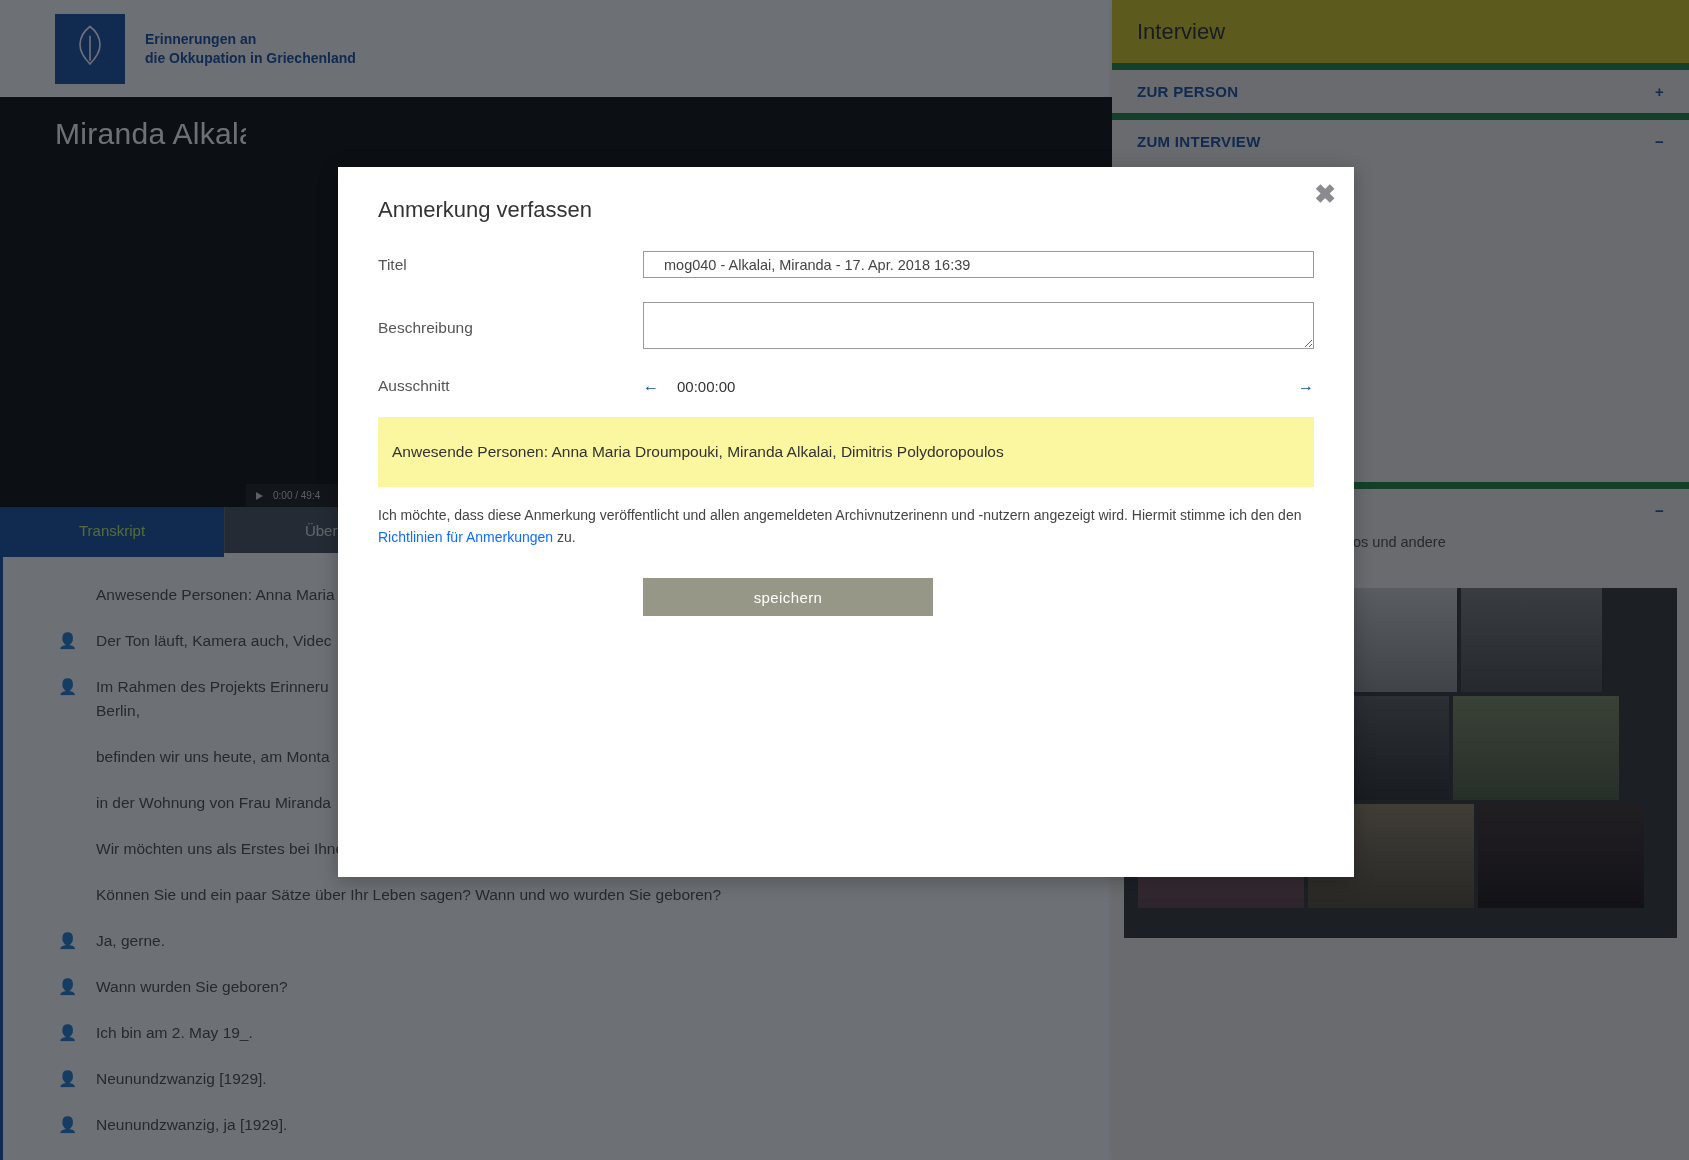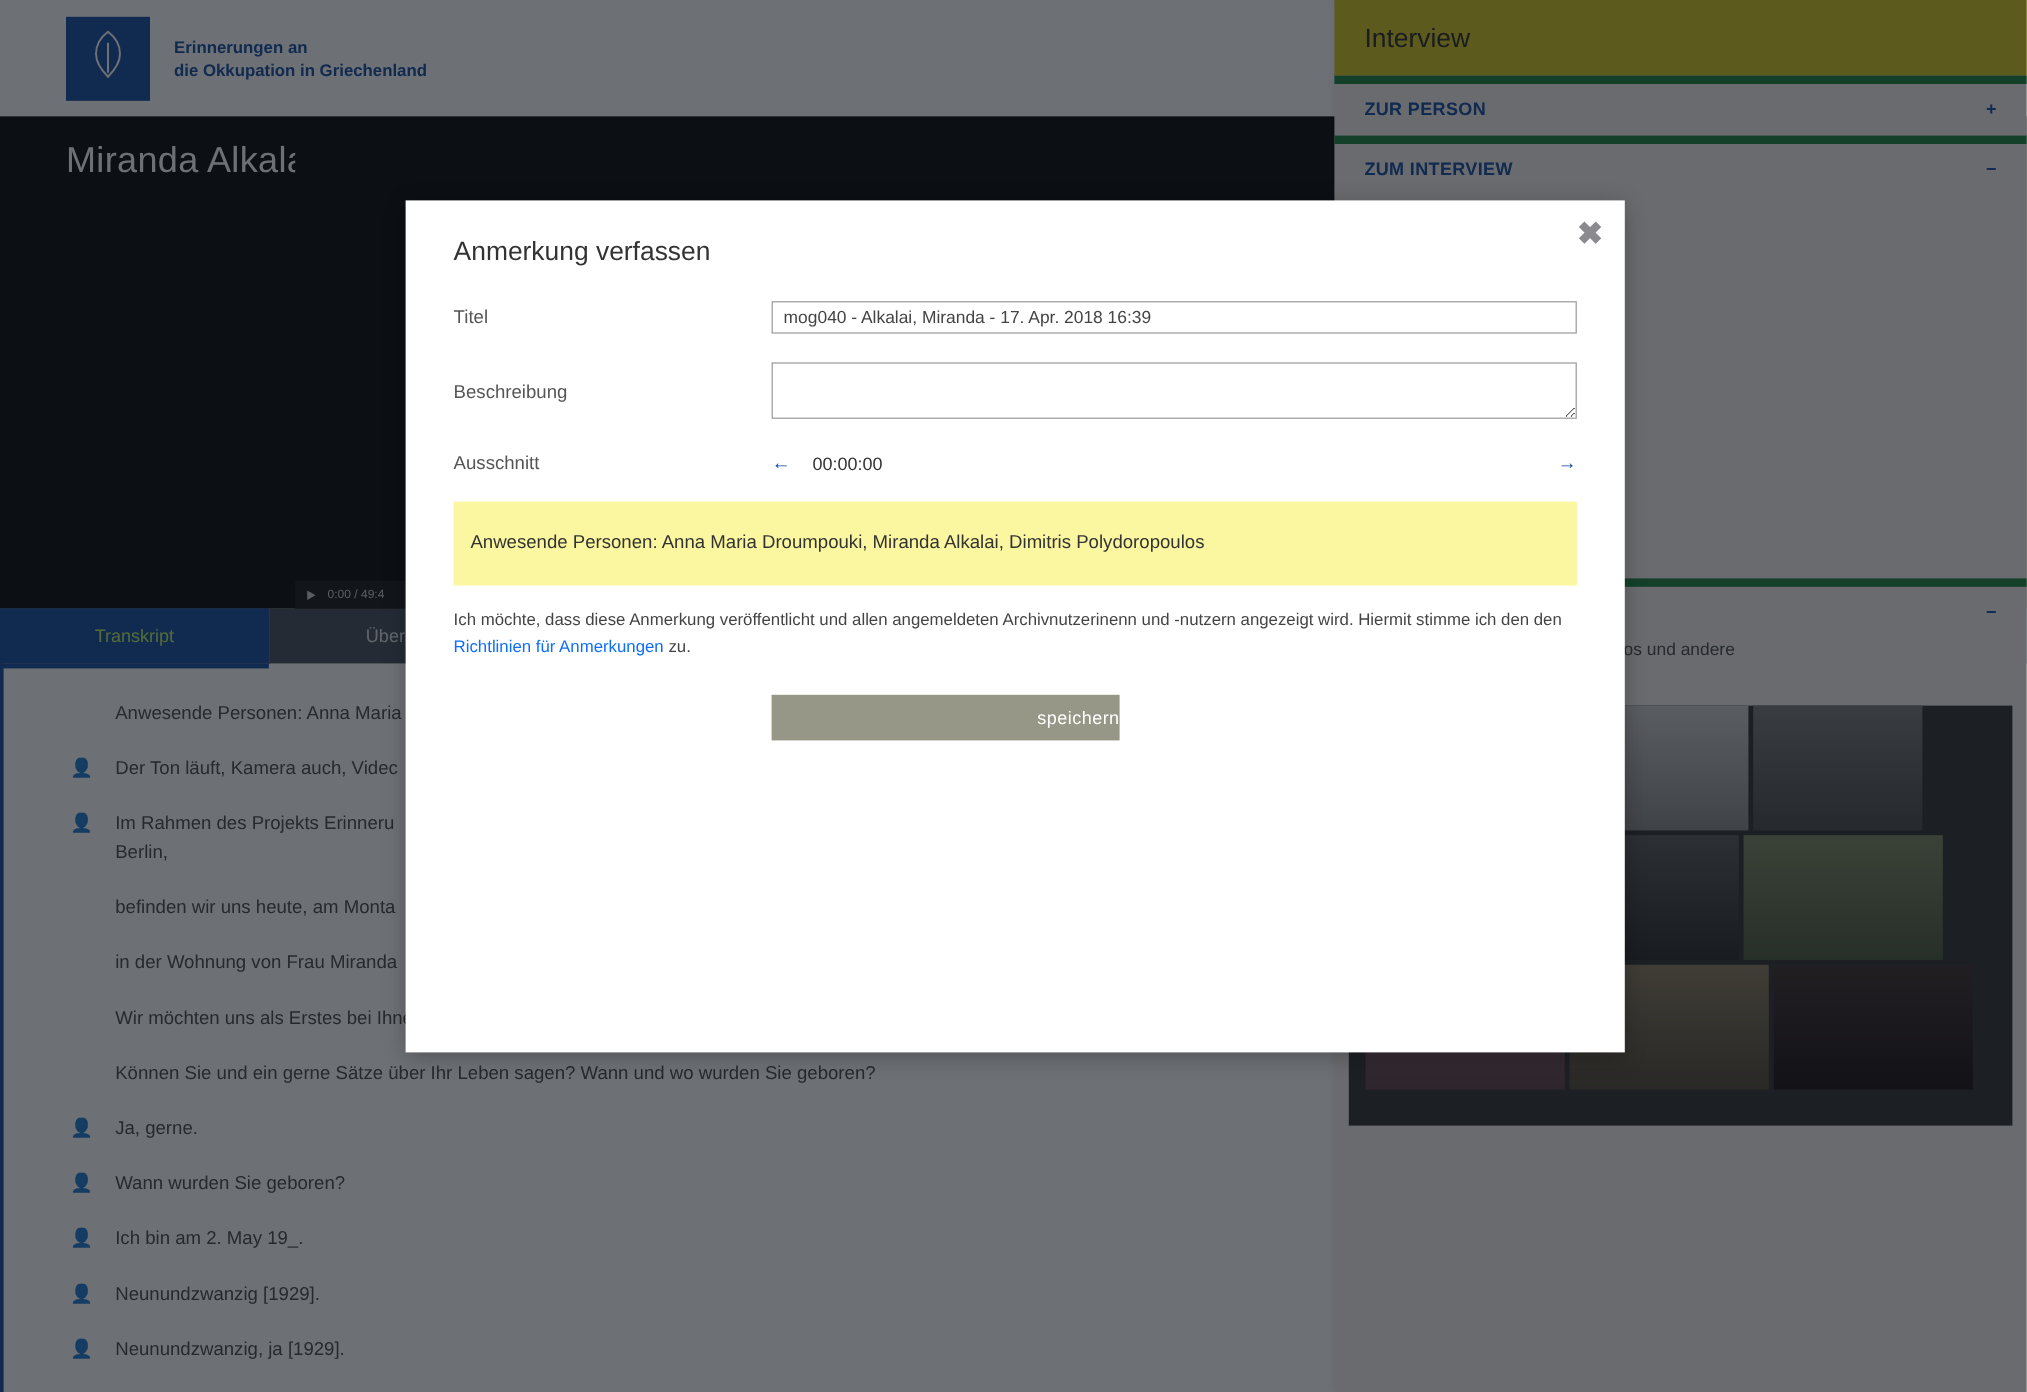--- a/index.html
+++ b/index.html
@@ -108,40 +108,40 @@
   .modal {
     position:absolute; left:338px; top:167px; width:1016px; height:710px;
     background:#fff; padding: 30px 40px; box-shadow:0 4px 18px rgba(0,0,0,.25);
   }
   .modal-close { position:absolute; top:12px; right:18px; font-size:26px; color:#8a8a8f; cursor:pointer; font-weight:700;}
   .modal h2 { font-size:22px; font-weight:500; margin-bottom:28px; color:#333;}
   .m-row { display:flex; align-items:center; margin-bottom:24px; }
   .m-label { width:265px; font-size:15.5px; color:#555; }
   .m-field { flex:1; }
   .m-field input[type=text] {
-    width:100%; height:27px; border:1px solid #999; padding:0 9px; font-size:14.5px; color:#444;
+    width:100%; height:27px; border:1px solid #999; padding:0 20px; font-size:14.5px; color:#444;
   }
   .m-field textarea {
     width:100%; height:47px; border:1px solid #999; padding:6px 8px; font-size:14.5px; resize:both;
   }
   .clip-row { display:flex; align-items:center; justify-content:space-between; }
   .clip-row .time { font-size:15px; color:#333; display:flex; align-items:center; gap:18px;}
   .arrow { color:#0d47a1; font-size:16px; }
   .highlight-line {
     background:#fbf6a0; padding:26px 14px; font-size:15.5px; color:#333; margin-top:-2px;
   }
   .consent { font-size:14px; color:#444; line-height:1.55; margin:18px 0 0;}
   .consent a { color:#0d6efd; text-decoration:none;}
   .pub-row { display:flex; align-items:center; margin-top:10px;}
   .pub-row .m-label { width:265px; }
   .pub-box { width:16px; height:16px; border:1px solid #888; background:#fff;}
   .btn-save {
     margin:30px 0 0 265px; border:none; cursor:pointer;
     background:#979787; color:#fff; font-size:15px; font-weight:500;
-    width:290px; height:38px; letter-spacing:.4px;text-align:right;
+    width:290px; height:38px; letter-spacing:.4px;
   }
 </style>
 </head>
 <body>
 
 <div class="site-header">
   <div class="logo-block">
     <div class="logo-box">
       <svg viewBox="0 0 40 60">
           <path d="M20 3c8 6 12 14 12 22 0 10-6 17-12 23-6-6-12-13-12-23 0-8 4-16 12-22z" fill="none" stroke="#fff" stroke-width="2"></path>
@@ -202,21 +202,21 @@
   <div class="t-row">
       <span class="spk"></span>
       <span class="txt">in der Wohnung von Frau Miranda</span>
     </div>
   <div class="t-row">
       <span class="spk"></span>
       <span class="txt">Wir möchten uns als Erstes bei Ihnen Frau Miranda, für die Gastfreundschaft bedanken.</span>
     </div>
   <div class="t-row">
       <span class="spk"></span>
-      <span class="txt">Können Sie und ein gerne Sätze über Ihr Leben sagen? Wann und wo wurden Sie geboren?</span>
+      <span class="txt">Können Sie und ein paar Sätze über Ihr Leben sagen? Wann und wo wurden Sie geboren?</span>
     </div>
   <div class="t-row">
       <span class="spk">👤</span>
       <span class="txt">Ja, gerne.</span>
     </div>
   <div class="t-row">
       <span class="spk">👤</span>
       <span class="txt">Wann wurden Sie geboren?</span>
     </div>
   <div class="t-row">

